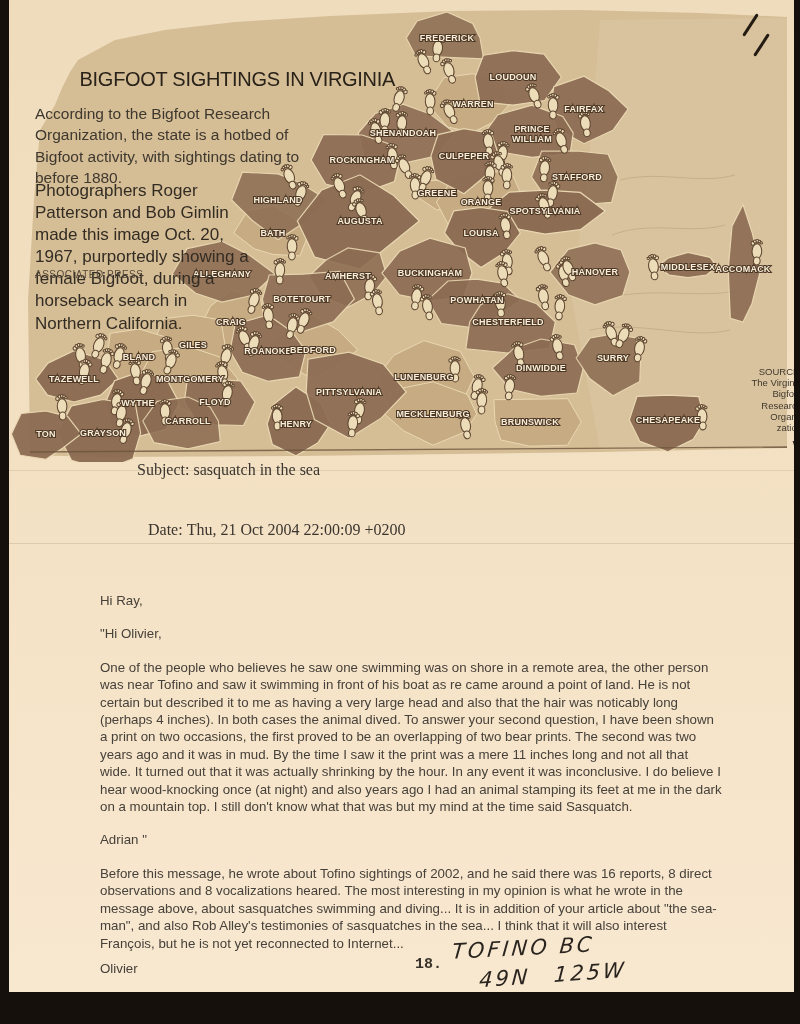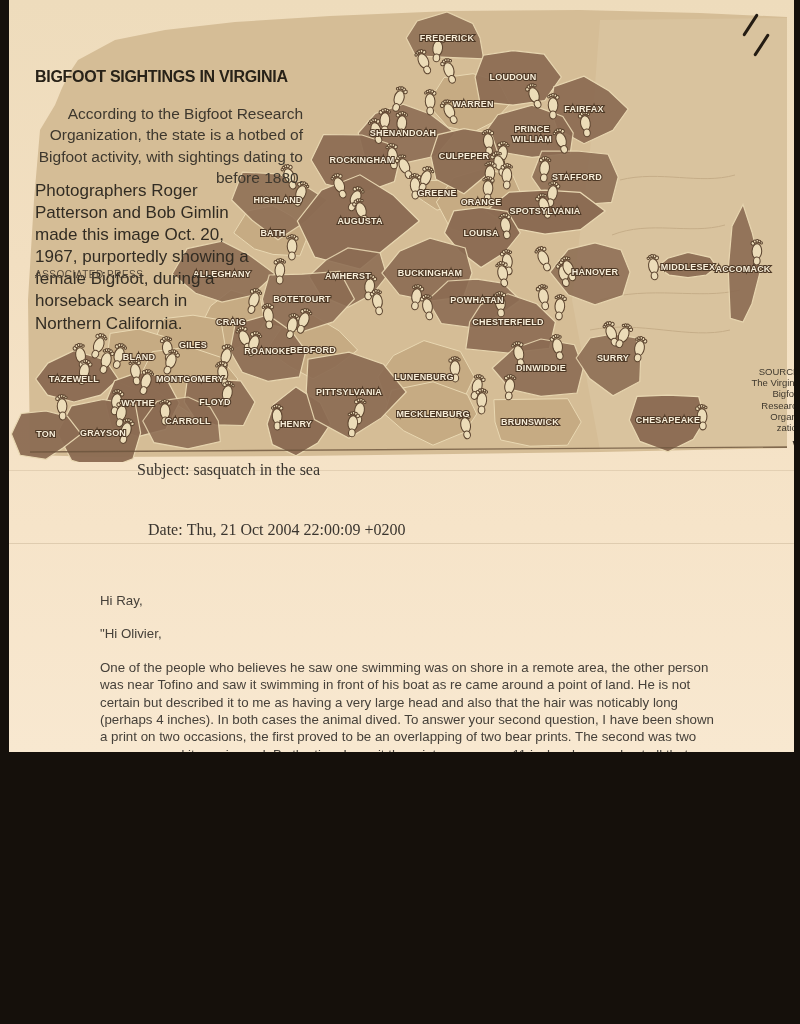--- a/index.html
+++ b/index.html
@@ -1,27 +1,27 @@
 <!DOCTYPE html>
 <html><head>
 <meta charset="utf-8">
 <style>
   html,body{margin:0;padding:0;}
   body{width:800px;height:1024px;background:#15100b;position:relative;overflow:hidden;
        font-family:"Liberation Sans",sans-serif;}
-  .page{position:absolute;left:9px;top:0;width:785px;height:752px;
+  .page{position:absolute;left:9px;top:0;width:785px;height:992px;
         background:linear-gradient(180deg,#eedcbc 0%,#f2dfc1 35%,#f6e4c9 70%,#f8e8d0 100%);
         overflow:hidden;}
   #map-svg{position:absolute;left:0;top:0;width:785px;height:462px;display:block;}
   .crease1{position:absolute;left:0;right:0;top:470px;height:1px;background:rgba(120,95,60,.14);}
   .crease2{position:absolute;left:0;right:0;top:543px;height:1px;background:rgba(120,95,60,.18);}
-  .clip-title{position:absolute;left:26px;top:68px;width:360px;font-size:16px;font-weight:bold;
-        letter-spacing:-0.3px;color:#282218;white-space:nowrap;}
+  .clip-title{position:absolute;left:26px;top:68px;width:360px;font-size:20px;font-weight:normal;
+        letter-spacing:-0.3px;color:#282218;white-space:nowrap;text-align:right;}
   .clip-intro{position:absolute;left:26px;top:103px;width:268px;font-size:15.5px;line-height:1.38;
-        color:#3e382e;text-align:right;}
+        color:#3e382e;}
   .clip-caption{position:absolute;left:26px;top:180px;width:214px;font-size:17px;font-weight:normal;
         line-height:1.3;color:#322c23;}
   .clip-credit{position:absolute;left:26px;top:269px;font-size:10px;letter-spacing:.5px;color:#55493a;}
   .source-block{position:absolute;right:-8px;top:366px;width:72px;text-align:right;font-size:9.5px;
         line-height:1.18;color:#3f382d;}
   .source-block .src-footer{font-weight:bold;margin-top:7px;font-size:10px;}
   .pen{position:absolute;width:3px;height:26px;background:#241c13;border-radius:2px;}
   .pen1{left:740px;top:12px;transform:rotate(33deg);}
   .pen2{left:751px;top:32px;transform:rotate(33deg);}
   .subject-line,.date-line{position:absolute;font-family:"Liberation Serif",serif;font-size:16px;

